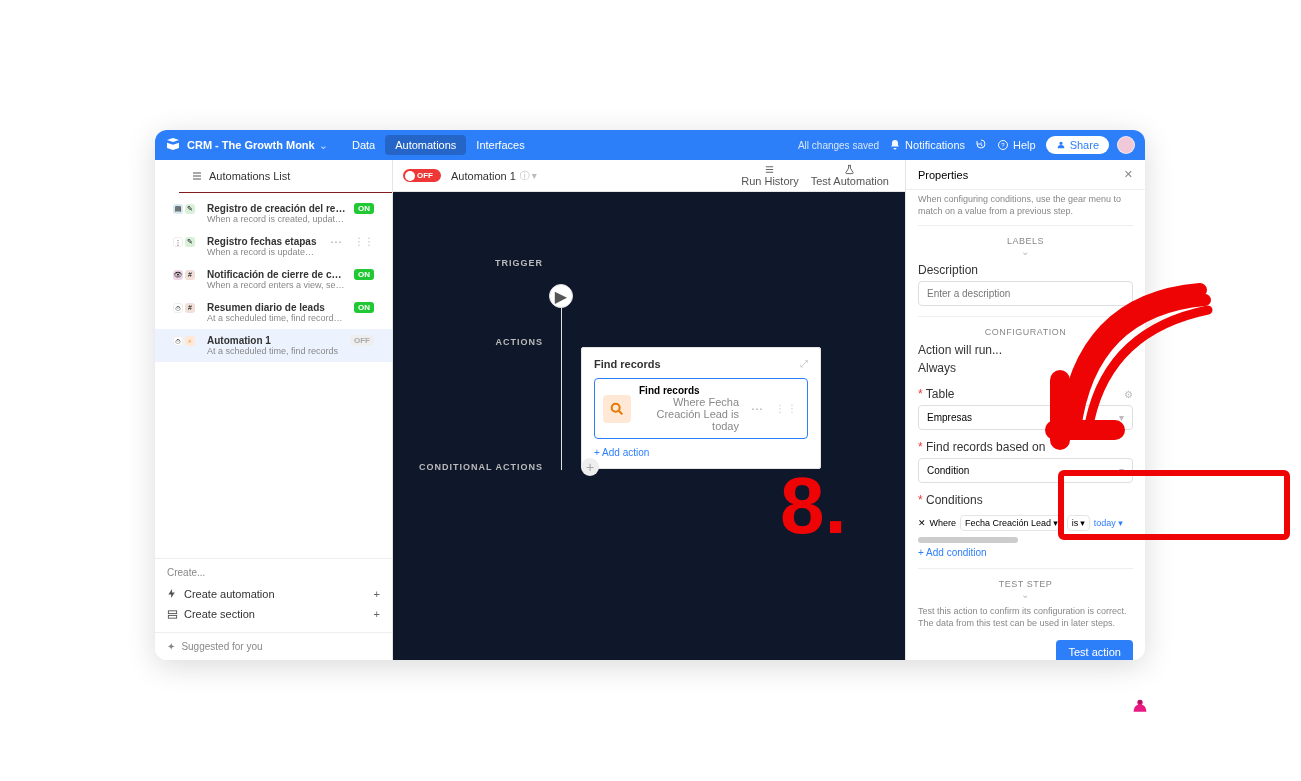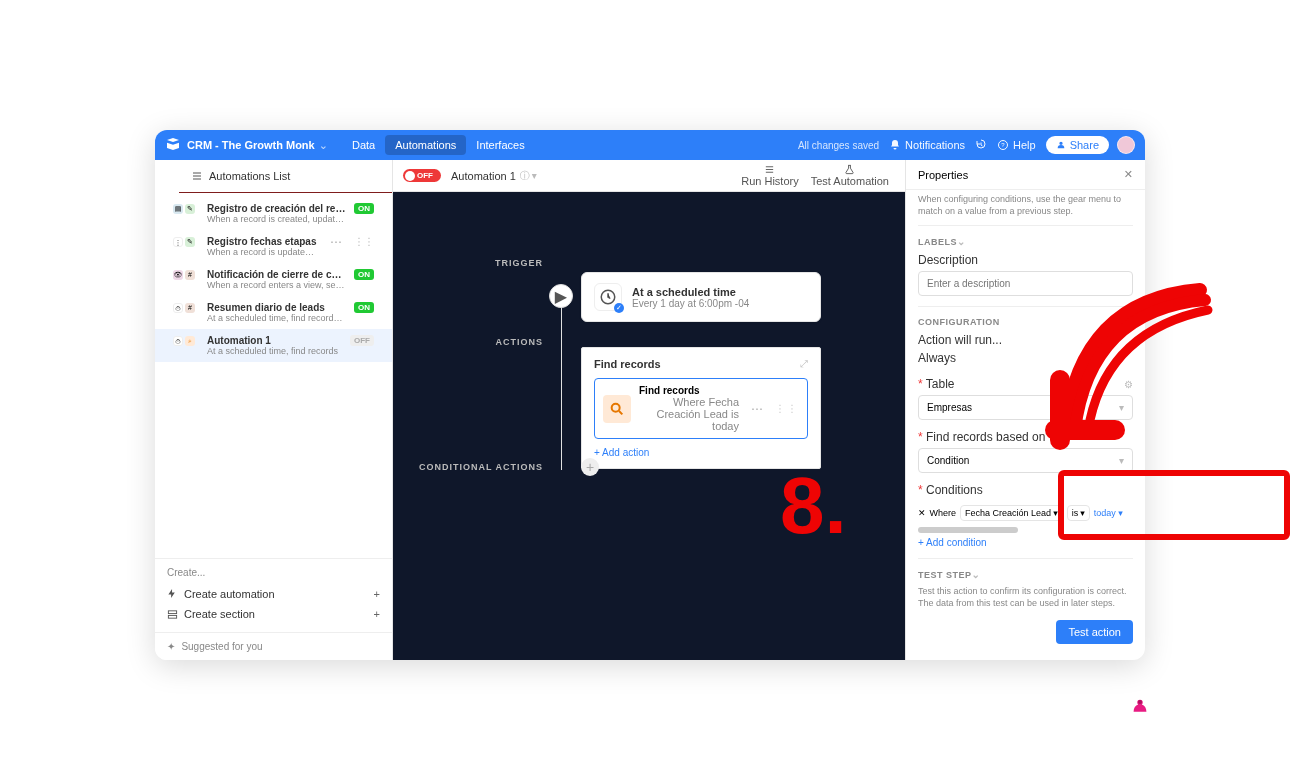--- a/index.html
+++ b/index.html
@@ -63,21 +63,21 @@
   .drag-handle { color:#ccc; letter-spacing:2px; font-size:10px;}
   .add-action { color:#2d7ff9; font-size:10px; margin-top:8px; cursor:pointer;}
   .cond-plus { position:absolute; width:18px; height:18px; border-radius:50%; background:#eee; color:#aaa; display:flex; align-items:center; justify-content:center; font-size:14px;}
   .vl { position:absolute; width:1px; background:#e0e0e0;}
   
   .props { width: 240px; border-left: 1px solid #e5e5e5; font-size: 11px; display:flex; flex-direction:column; overflow:hidden;}
   .props-header { padding: 8px 12px; border-bottom:1px solid #eee; display:flex; align-items:center; justify-content:space-between;}
   .props-body { flex:1; overflow-y:auto; padding: 0 12px 12px;}
   .hint-text { color:#888; font-size:9px; line-height:1.3; padding: 4px 0 8px;}
   .section { border-top:1px solid #eee; padding: 10px 0;}
-  .section-hdr { display:flex; justify-content:flex-start; align-items:center; color:#888; font-size:9px; font-weight:700; letter-spacing:.5px; margin-bottom:6px;}
+  .section-hdr { display:flex; justify-content:flex-end; align-items:center; color:#888; font-size:9px; font-weight:400; letter-spacing:.5px; margin-bottom:6px;flex-direction:column;}
   .label { color:#333; font-size:12px; margin: 4px 0;}
   .input { width:100%; border:1px solid #dedede; border-radius:4px; padding:6px 8px; font-size:10px; color:#888;}
   .select { width:100%; border:1px solid #dedede; border-radius:4px; padding:6px 8px; font-size:10px; background:#fff; display:flex; justify-content:space-between; align-items:center; cursor:pointer;}
   .req::before { content:'* '; color:#ee3838;}
   .cond-row { display:flex; align-items:center; gap:4px; flex-wrap:wrap; font-size:9px; padding: 4px 0;}
   .cond-chip { border:1px solid #e5e5e5; border-radius:4px; padding:2px 4px; display:inline-flex; align-items:center; gap:2px;}
   .cond-link { color:#2d7ff9;}
   .add-cond { color:#2d7ff9; font-size:10px; margin-top:4px; cursor:pointer;}
   .test-hint { color:#888; font-size:9px; line-height:1.3; margin-top:4px;}
   .test-btn { float:right; margin-top:10px; background:#2d7ff9; color:#fff; border:none; border-radius:4px; padding:6px 12px; font-size:11px; cursor:pointer;}
@@ -250,33 +250,20 @@
         </span>
       </div>
       <div class="canvas">
         <div class="stage-label" style="top:66px; left:20px">TRIGGER</div>
         <div class="stage-label" style="top:145px; left:20px">ACTIONS</div>
         <div class="stage-label" style="top:270px; left:20px">CONDITIONAL ACTIONS</div>
 
         <div class="vl" style="left:168px; top:98px; height:180px;"></div>
         <div class="play-circle" style="left:156px; top:92px">▶</div>
 
-        <div class="node-card" style="left:188px; top:80px">
-          <div class="node-icon" style="position:relative">
-            <svg width="18" height="18" viewBox="0 0 24 24">
-                <circle cx="12" cy="12" r="9" fill="none" stroke="#555" stroke-width="2"></circle>
-                <path stroke="#555" stroke-width="2" d="M12 7v5l3 2"></path>
-              </svg>
-            <span style="position:absolute;right:-3px;bottom:-3px;width:10px;height:10px;border-radius:50%;background:#2d7ff9;color:#fff;font-size:7px;line-height:10px;text-align:center">✓</span>
-          </div>
-          <div class="node-body">
-            <div class="node-title">At a scheduled time</div>
-            <div class="node-sub">Every 1 day at 6:00pm -04</div>
-          </div>
-        </div>
 
         <div class="actions-card" style="left:188px; top:155px">
           <div style="display:flex;justify-content:space-between;align-items:center;margin-bottom:8px;">
             <div class="actions-card-title" style="margin:0">Find records</div>
             <span class="tiny-icon">⤢</span>
           </div>
           <div class="action-row">
             <div class="action-ico">
               <svg width="16" height="16" viewBox="0 0 24 24">
                   <circle cx="10" cy="10" r="6" fill="none" stroke="#e67700" stroke-width="3"></circle>

